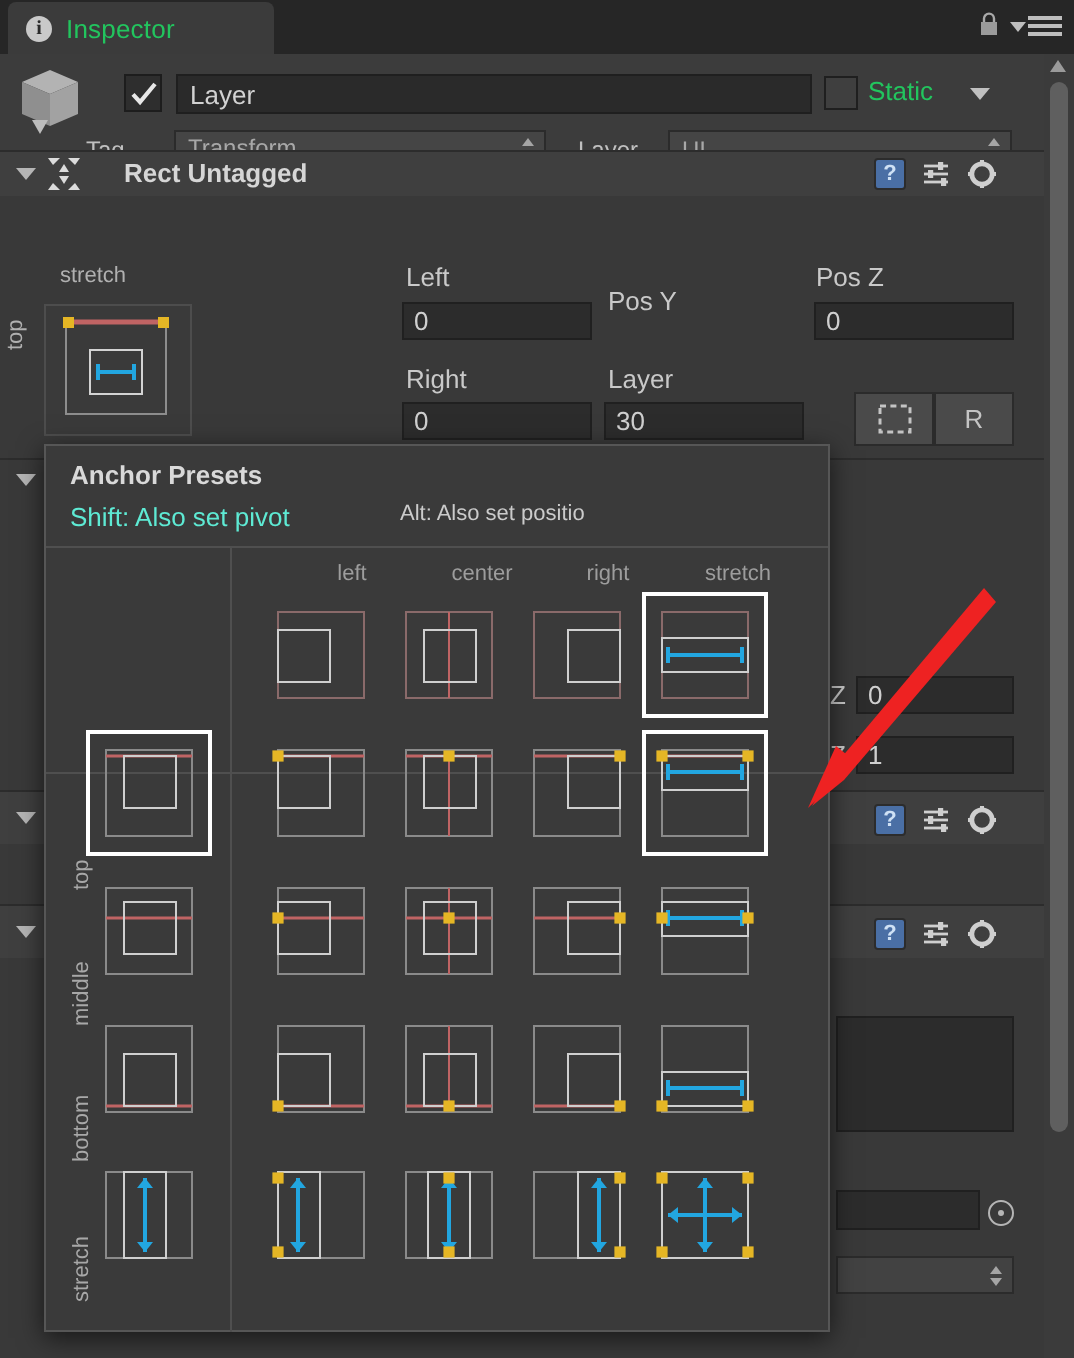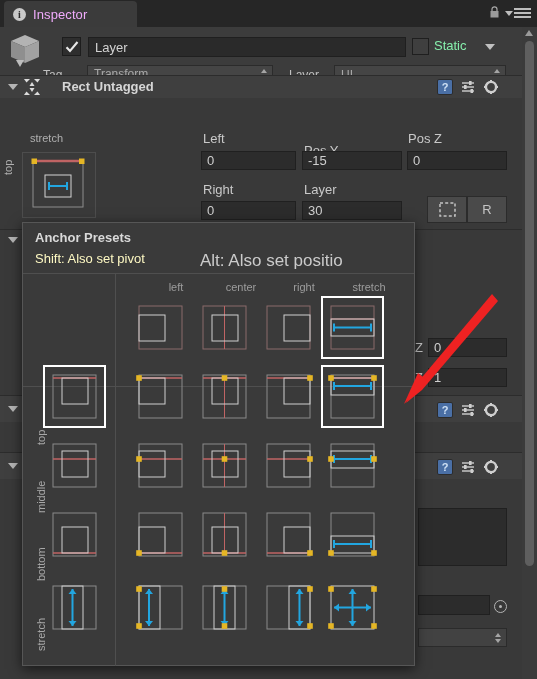--- a/index.html
+++ b/index.html
@@ -9,21 +9,21 @@
     color:#b9b9b9;font-size:12px;
     -webkit-font-smoothing:antialiased;
   }
   .root{position:absolute;inset:0;background:#393939;}
 
   
   .tabbar{position:absolute;left:0;top:0;width:537px;height:27px;background:#262626;}
   .tab{position:absolute;left:4px;top:1px;width:133px;height:26px;background:#3b3b3b;
        border-top-left-radius:4px;border-top-right-radius:4px;
        display:flex;align-items:center;padding-left:9px;box-sizing:border-box;}
-  .tab .tlabel{font-size:13px;color:#f0abfc;margin-left:7px;letter-spacing:.1px;}
+  .tab .tlabel{font-size:13px;color:#22c55e;margin-left:7px;letter-spacing:.1px;}
   .info-ico{width:13px;height:13px;border-radius:50%;background:#c9c9c9;color:#2b2b2b;
        font-size:10px;font-weight:bold;line-height:13px;text-align:center;font-family:"Liberation Serif",serif;}
   .lock-ico{position:absolute;right:37px;top:6px;width:11px;height:13px;}
   .menu-ico{position:absolute;right:6px;top:8px;width:17px;height:11px;}
   .menu-ico i{display:block;height:2px;background:#bdbdbd;margin-bottom:2px;}
   .caret-sm{position:absolute;right:24px;top:11px;width:0;height:0;
       border-left:4px solid transparent;border-right:4px solid transparent;border-top:5px solid #bdbdbd;}
 
   
   .vscroll{position:absolute;right:0;top:27px;width:15px;height:652px;background:#3b3b3b;}
@@ -35,21 +35,21 @@
   .objhdr{position:absolute;left:0;top:27px;width:522px;height:48px;background:#3c3c3c;}
   .cube{position:absolute;left:8px;top:6px;width:34px;height:36px;}
   .name-check{position:absolute;left:62px;top:10px;width:19px;height:19px;background:#2e2e2e;
       border:1px solid #1d1d1d;box-sizing:border-box;}
   .name-check svg{position:absolute;left:1px;top:1px;}
   .name-field{position:absolute;left:88px;top:10px;width:318px;height:20px;background:#2a2a2a;
       border:1px solid #1f1f1f;box-sizing:border-box;display:flex;align-items:center;
       padding-left:6px;color:#d2d2d2;font-size:13px;}
   .stat-box{position:absolute;left:412px;top:11px;width:17px;height:17px;background:#3f3f3f;
       border:1px solid #1f1f1f;box-sizing:border-box;}
-  .stat-lbl{position:absolute;left:434px;top:11px;font-size:13px;color:#86efac;}
+  .stat-lbl{position:absolute;left:434px;top:11px;font-size:13px;color:#22c55e;}
   .stat-caret{position:absolute;left:485px;top:17px;width:0;height:0;
       border-left:5px solid transparent;border-right:5px solid transparent;border-top:6px solid #c0c0c0;}
 
   .tag-lbl{position:absolute;left:43px;top:41px;font-size:12px;color:#c0c0c0;}
   .tag-pop{position:absolute;left:87px;top:38px;width:186px;height:18px;background:#454545;
       border:1px solid #2b2b2b;box-sizing:border-box;display:flex;align-items:center;
       padding-left:6px;color:#a8a8a8;font-size:12px;}
   .lay-lbl{position:absolute;left:289px;top:41px;font-size:12px;color:#c0c0c0;}
   .lay-pop{position:absolute;left:334px;top:38px;width:172px;height:18px;background:#454545;
       border:1px solid #2b2b2b;box-sizing:border-box;display:flex;align-items:flex-end;
@@ -85,22 +85,22 @@
       color:#cfcfcf;font-size:13px;}
   .sqbtn{position:absolute;height:27px;background:#4a4a4a;border:1px solid #2b2b2b;
       box-sizing:border-box;display:flex;align-items:center;justify-content:center;
       color:#c4c4c4;font-size:13px;}
 
   
   .popup{position:absolute;left:22px;top:222px;width:393px;height:444px;
       background:#3a3a3a;border:1px solid #565656;box-sizing:border-box;
       box-shadow:0 3px 12px rgba(0,0,0,.6);}
   .pop-title{position:absolute;left:12px;top:7px;font-size:13px;font-weight:bold;color:#d9d9d9;}
-  .pop-sub{position:absolute;left:12px;top:28px;font-size:13px;color:#fef9c3;}
-  .pop-sub2{position:absolute;left:177px;top:28px;font-size:17px;color:#cbcbcb;}
+  .pop-sub{position:absolute;left:12px;top:28px;font-size:13px;color:#5eead4;}
+  .pop-sub2{position:absolute;left:177px;top:28px;font-size:11px;color:#cbcbcb;}
   .pop-hline{position:absolute;left:0;width:391px;height:1px;background:#4f4f4f;}
   .pop-vline{position:absolute;top:50px;width:1px;height:393px;background:#4f4f4f;}
 
   .colhdr{position:absolute;top:285px;font-size:11px;color:#9d9d9d;text-align:center;}
   .rowhdr{position:absolute;font-size:11px;color:#a8a8a8;transform:rotate(-90deg);
       transform-origin:left top;white-space:nowrap;}
   .cell{position:absolute;width:55px;height:55px;}
   .cell.sel{outline:2px solid #ffffff;outline-offset:2px;}
 
   .wm{position:absolute;left:418px;top:650px;font-size:13px;color:#cfcfcf;
@@ -237,21 +237,20 @@
         <line x1="26" y1="29" x2="26" y2="37"></line>
           <line x1="44" y1="29" x2="44" y2="37"></line>
       </g>
     </svg>
   </div>
 
   <div class="fld-lbl" style="left:203px;top:131px">Left</div>
   <div class="fld-lbl" style="left:304px;top:143px">Pos Y</div>
   <div class="fld-lbl" style="left:408px;top:131px">Pos Z</div>
   <div class="num-fld" style="left:201px;top:151px;width:95px">0</div>
-  <div class="num-fld" style="left:302px;top:151px;width:100px">-15</div>
   <div class="num-fld" style="left:407px;top:151px;width:100px">0</div>
 
   <div class="fld-lbl" style="left:203px;top:182px">Right</div>
   <div class="fld-lbl" style="left:304px;top:182px">Layer</div>
   <div class="num-fld" style="left:201px;top:201px;width:95px">0</div>
   <div class="num-fld" style="left:302px;top:201px;width:100px">30</div>
 
   <div class="sqbtn" style="left:427px;top:196px;width:40px">
     <svg width="17" height="15" viewBox="0 0 17 15">
       <rect x="1" y="1" width="15" height="13" fill="none" stroke="#c4c4c4" stroke-width="1.5" stroke-dasharray="3 2.2"></rect>

